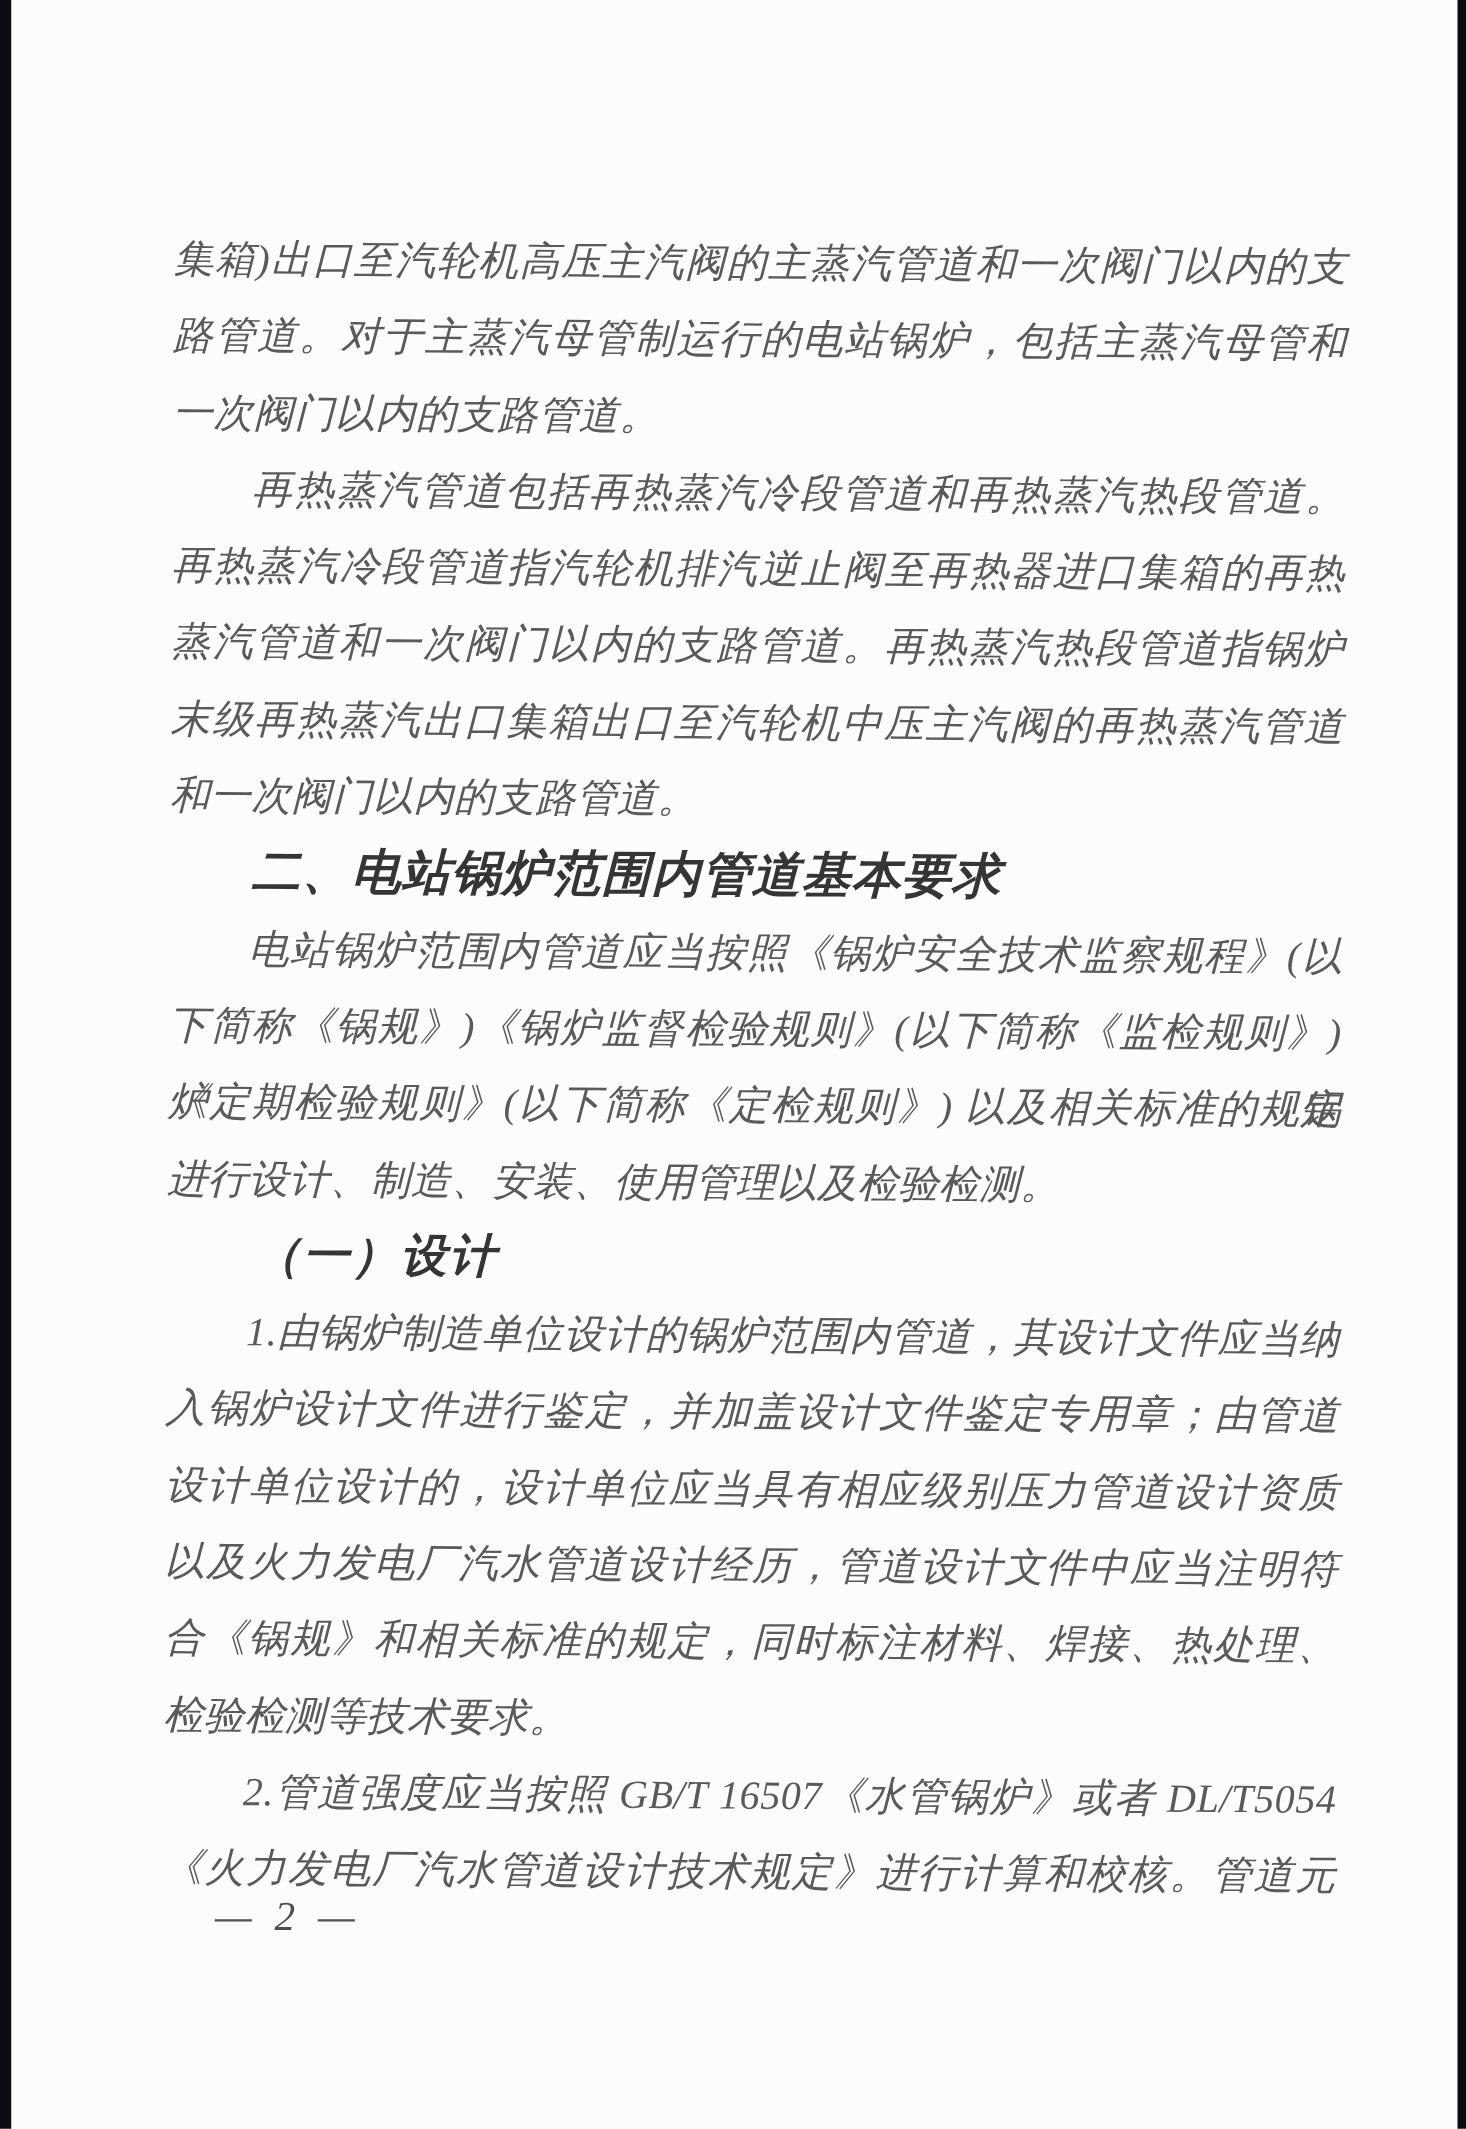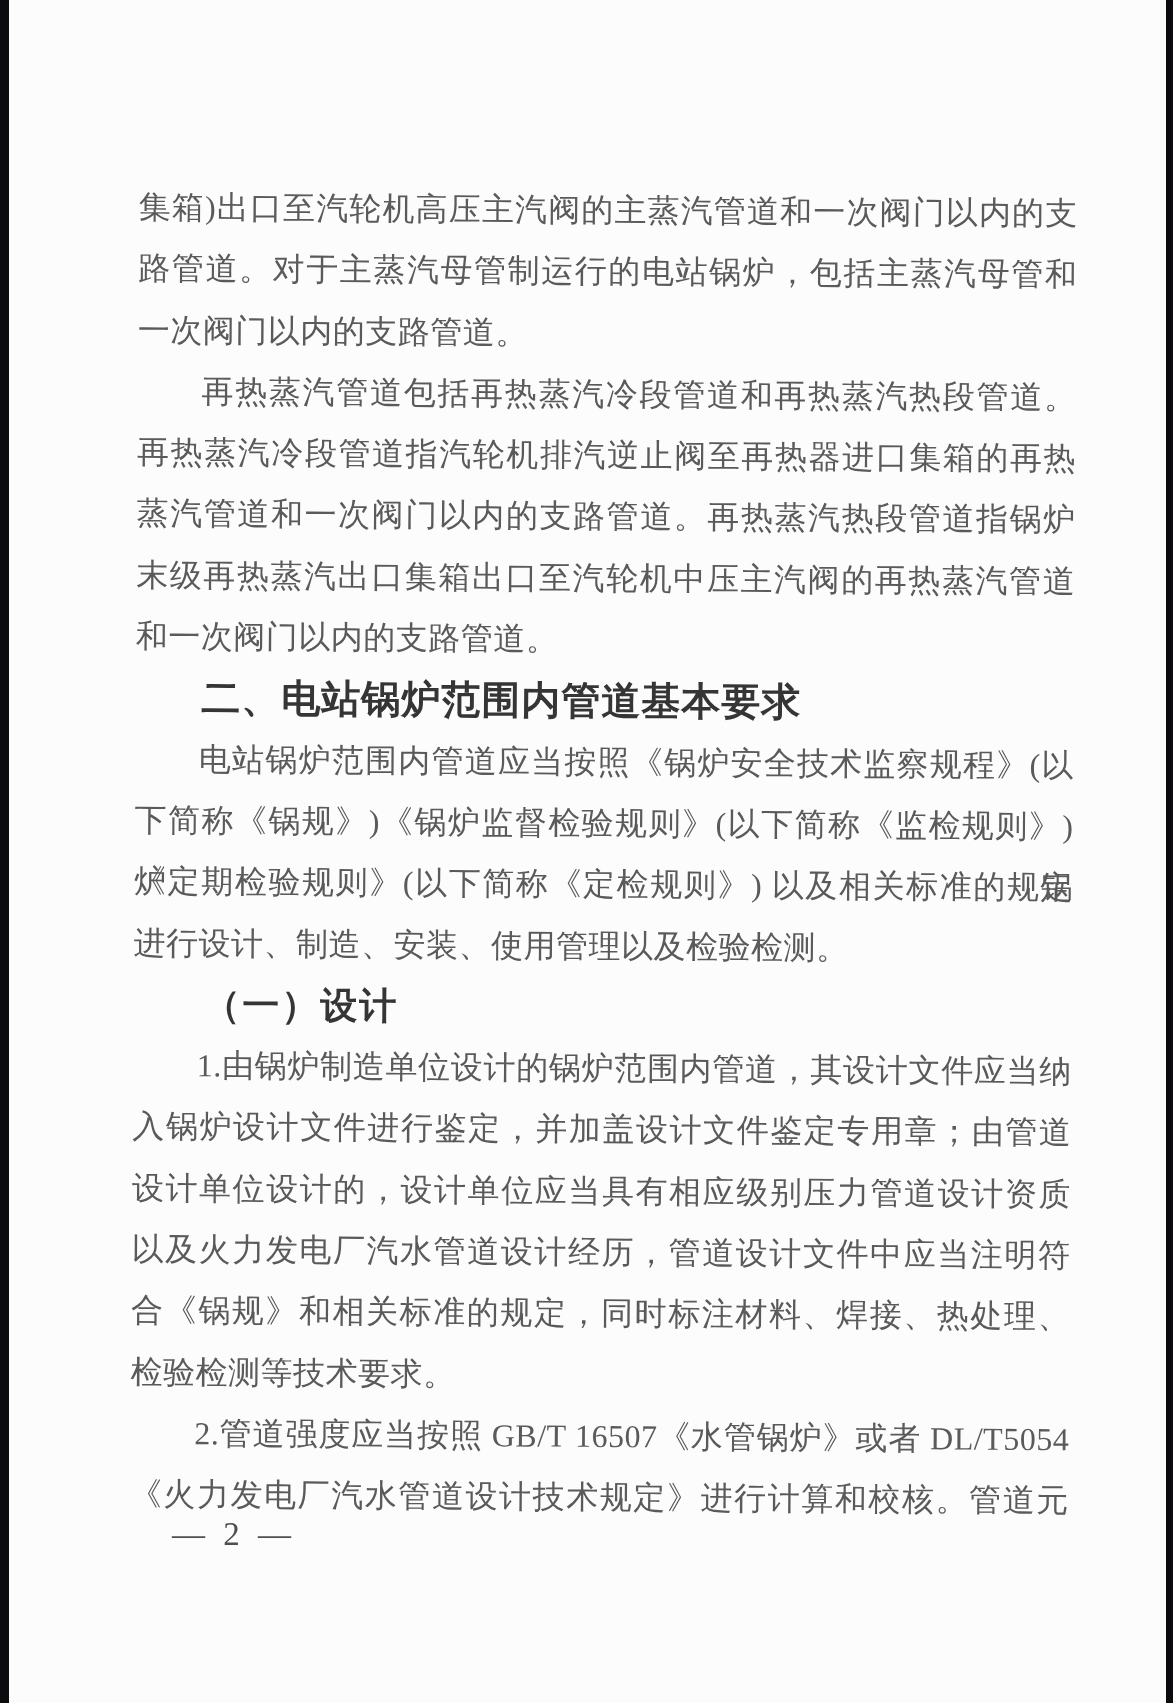--- a/index.html
+++ b/index.html
@@ -11,20 +11,21 @@
     height: 1703px;
     position: relative;
     overflow: hidden;
     background: var(--bg, #fcfcfc);
     font-family: "Liberation Serif", serif;
   }
   .scan-page {
     position: absolute;
     inset: 0;
     background: var(--bg, #fcfcfc);
+    font-style: italic;
   }
   .edge-left {
     position: absolute;
     left: 0; top: 0;
     width: 9px; height: 100%;
     background: var(--edge, #0c0c10);
   }
   .edge-right {
     position: absolute;
     right: 0; top: 0;

